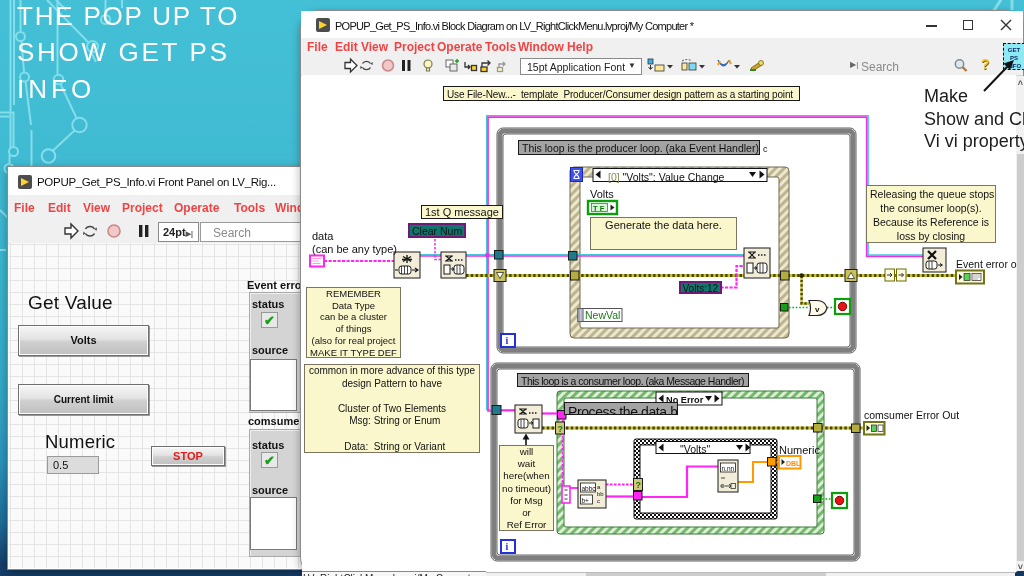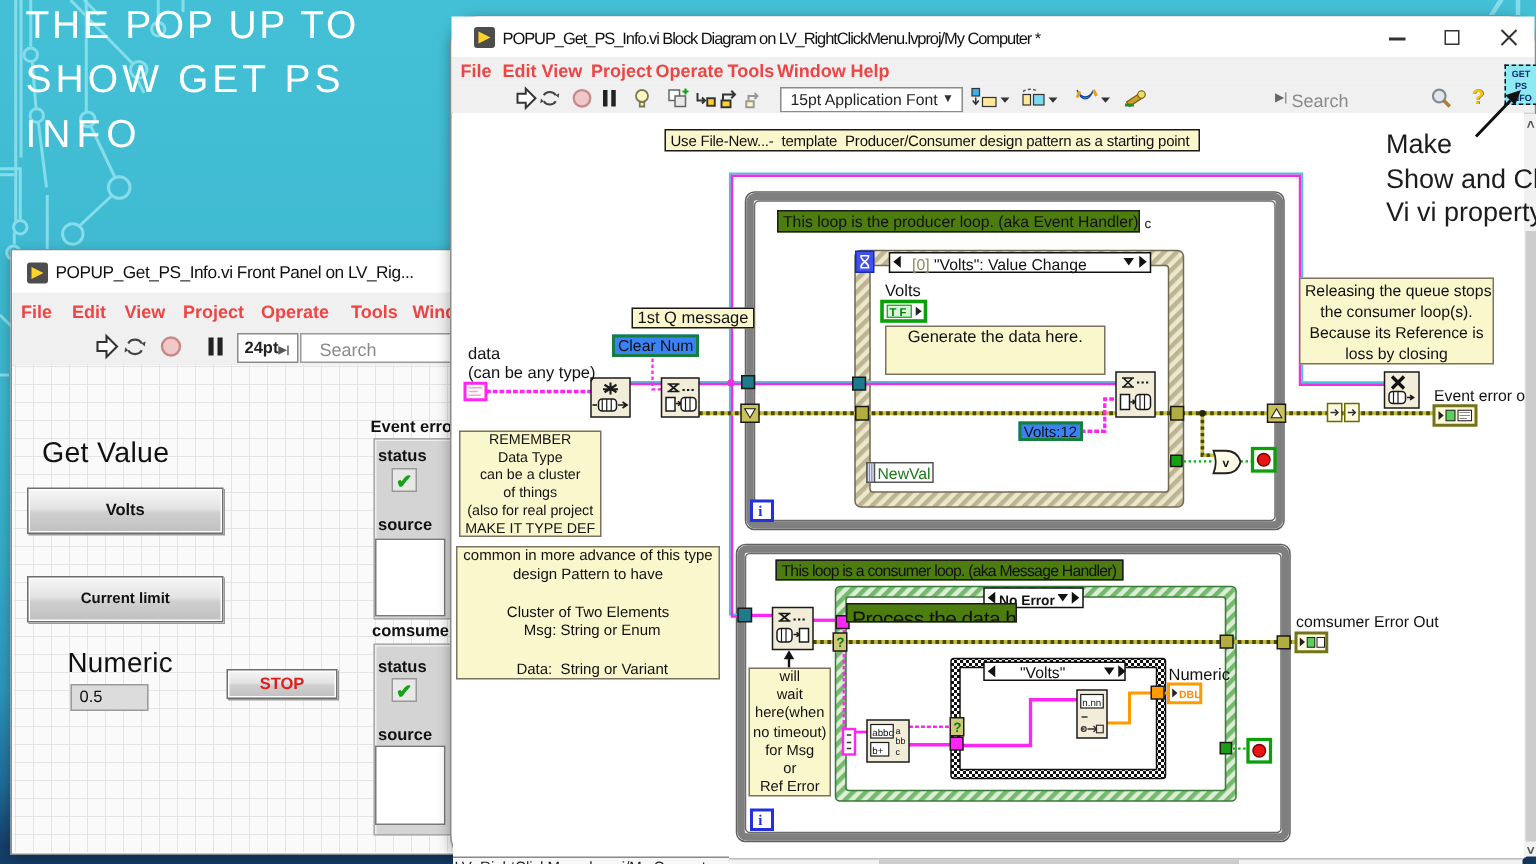--- a/index.html
+++ b/index.html
@@ -26,22 +26,22 @@
  background-size:12px 12px; background-position:1px 1px; }
 .lvbtn { position:absolute; background:linear-gradient(#f6f6f6 0%,#e3e3e3 45%,#cfcfcf 55%,#c0c0c0 100%); border:1px solid #6f6f6f; box-shadow:inset 0 0 0 1px #fdfdfd,1px 1px 0 #9a9a9a; text-align:center; font-weight:700; color:#111; }
 .gray-pan { position:absolute; background:#d4d4d4; border:1px solid #a9a9a9; box-shadow:inset 1px 1px 0 #eee; }
 .src-box { position:absolute; background:#fff; border:1px solid #7a7a7a; }
 .chk { position:absolute; width:17px; height:16px; background:#e8e8e8; border:1px solid #999; color:#18a018; font-size:13px; font-weight:700; text-align:center; line-height:15px; }
 .fpl { position:absolute; color:#111; white-space:nowrap; }
 
 #bd { left:300px; top:10px; width:724px; height:566px; border-bottom:none;border-radius:19px; }
 #bd-client { position:absolute; left:1px; top:64px; width:714px; height:497px; background:#fff; }
 .note { position:absolute; background:#fbf7cd; border:1px solid #7c7461; color:#111; white-space:nowrap; overflow:hidden;text-align:center; }
-.wlbl { position:absolute; background:#4d7c0f; border:1px solid #1a1a1a; color:#111; white-space:nowrap; }
-.mlbl { position:absolute; background:#3b82f6; border:2px solid #15803d; color:#111; white-space:nowrap; }
+.wlbl { position:absolute; background:#a3a3a3; border:1px solid #1a1a1a; color:#111; white-space:nowrap; }
+.mlbl { position:absolute; background:#0f766e; border:2px solid #701a75; color:#111; white-space:nowrap; }
 .dtxt { position:absolute; color:#111; white-space:nowrap; }
 
 .sb { position:absolute; background:#f1f1f1; }
 .sb-th { position:absolute; background:#cdcdcd; }
 .sb-ar { position:absolute; color:#505050; font-size:9px; line-height:7px; text-align:center; font-weight:700; }
 </style>
 </head>
 <body>
 <div id="slide" class="abs">
   <svg class="abs" style="left:0;top:0" width="300" height="576" viewBox="0 0 300 576">

